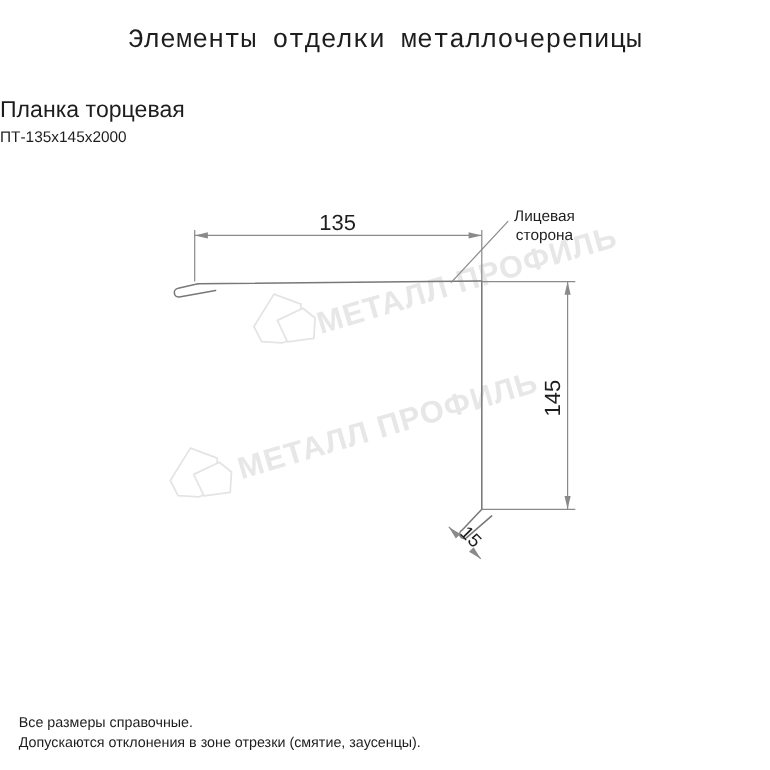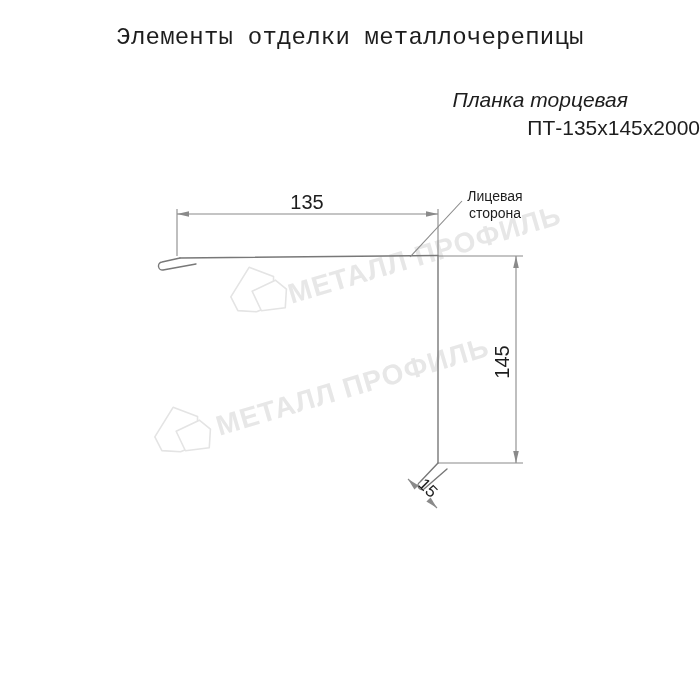--- a/index.html
+++ b/index.html
@@ -1,24 +1,24 @@
 <!DOCTYPE html>
 <html><head>
 <meta charset="utf-8">
 <style>
   html,body{margin:0;padding:0;background:#fff;}
   body{width:700px;height:700px;font-family:"Liberation Sans","DejaVu Sans",sans-serif;color:#1d1d1d;overflow:hidden;}
   .page{position:relative;width:700px;height:700px;background:#fff;}
 
   .title{position:absolute;top:24px;left:0;width:700px;text-align:center;
          font-size:24px;letter-spacing:.2px;color:#1d1d1d;font-family:Liberation Mono, monospace;}
-  .product-name{position:absolute;top:88px;left:0;width:628px;text-align:right;
-         font-size:21px;color:#1d1d1d;font-style:italic;}
-  .product-sku{position:absolute;top:116px;left:0;width:700px;text-align:right;
+  .product-name{position:absolute;top:88px;left:0;width:628px;text-align:left;
          font-size:21px;color:#1d1d1d;}
+  .product-sku{position:absolute;top:116px;left:0;width:700px;text-align:left;
+         font-size:14px;color:#1d1d1d;}
 
   .wm-text{position:absolute;white-space:nowrap;font-size:28px;font-weight:600;
          letter-spacing:1px;color:#e7e7e7;transform-origin:0 50%;
          transform:rotate(-16.5deg);line-height:34px;user-select:none;}
   .wm-logo{position:absolute;transform:rotate(-12deg);}
 
   .diagram-svg{position:absolute;left:0;top:0;pointer-events:none;}
 
   .footer{position:absolute;left:17px;top:648px;font-size:13px;line-height:17.5px;color:#1d1d1d;}
 
@@ -86,14 +86,18 @@
     <text transform="translate(424,492) rotate(45)" text-anchor="middle" font-size="17">15</text>
 
     <text x="495" y="201" text-anchor="middle" font-size="14">Лицевая</text>
     <text x="495" y="218" text-anchor="middle" font-size="14">сторона</text>
   </svg>
 
   <div class="title">Элементы отделки металлочерепицы</div>
   <div class="product-name">Планка торцевая</div>
   <div class="product-sku">ПТ-135х145х2000</div>
 
+  <div class="footer">
+    <div>Все размеры справочные.</div>
+    <div>Допускаются отклонения в зоне отрезки (смятие, заусенцы).</div>
+  </div>
 
 </div>
 
 </body></html>

